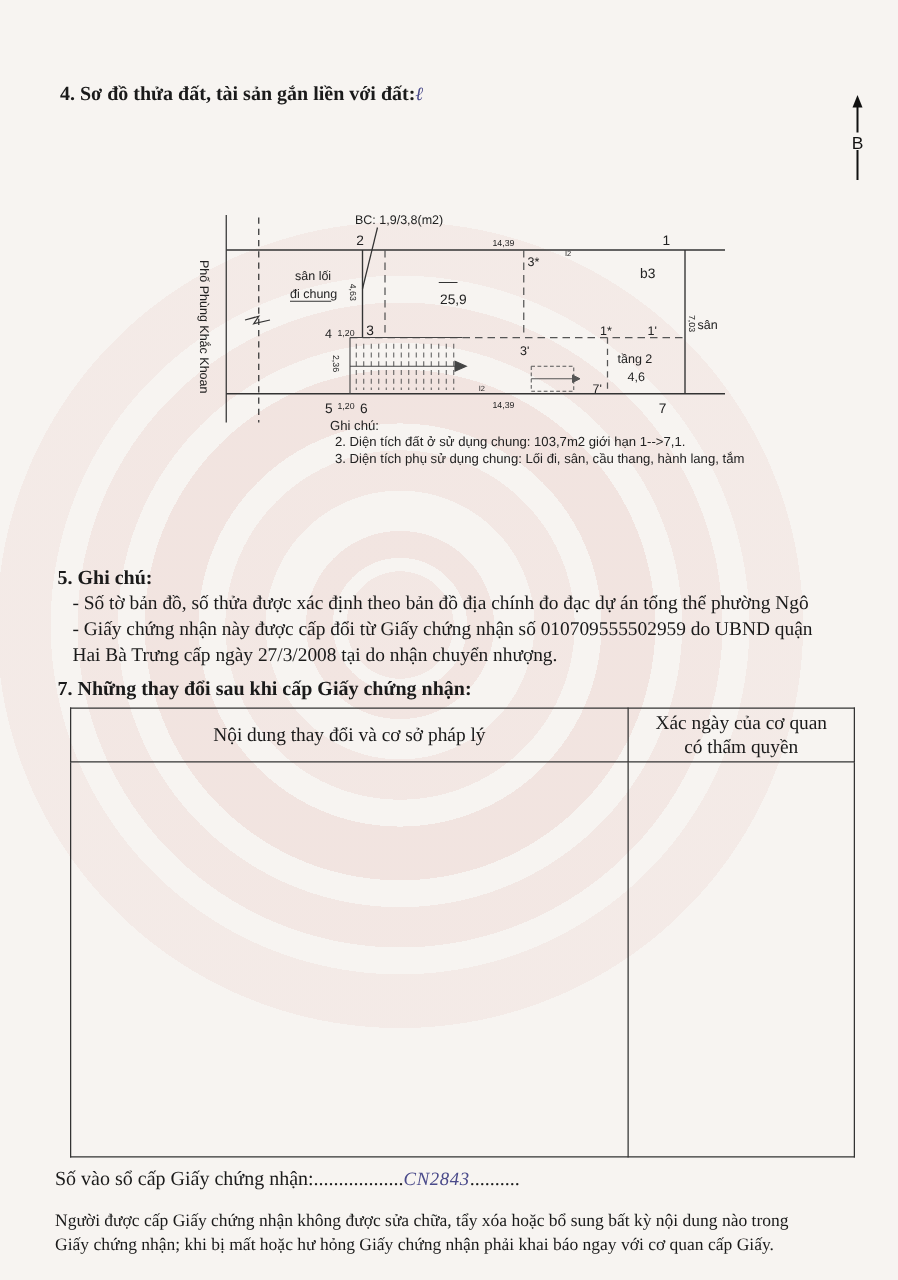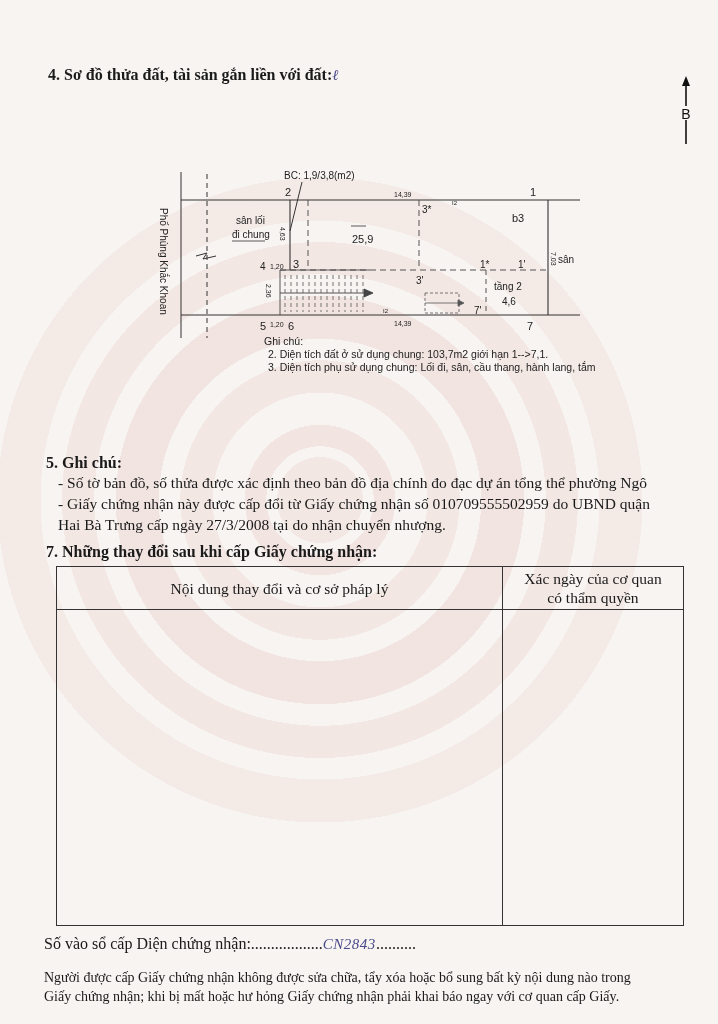--- a/index.html
+++ b/index.html
@@ -160,19 +160,19 @@
     </th>
   </tr>
   <tr>
     <td></td>
     <td></td>
   </tr>
 </tbody>
   </table>
 
 <div class="reg">
-  <span>Số vào sổ cấp Diện chứng nhận:</span><span>..................</span><span class="hand">CN2843</span><span>..........</span>
+  <span>Số vào sổ cấp Giấy chứng nhận:</span><span>..................</span><span class="hand">CN2843</span><span>..........</span>
 </div>
 
 <div class="warn">
   <div>Người được cấp Giấy chứng nhận không được sửa chữa, tẩy xóa hoặc bổ sung bất kỳ nội dung nào trong</div>
   <div>Giấy chứng nhận; khi bị mất hoặc hư hỏng Giấy chứng nhận phải khai báo ngay với cơ quan cấp Giấy.</div>
 </div>
 
 </body></html>

